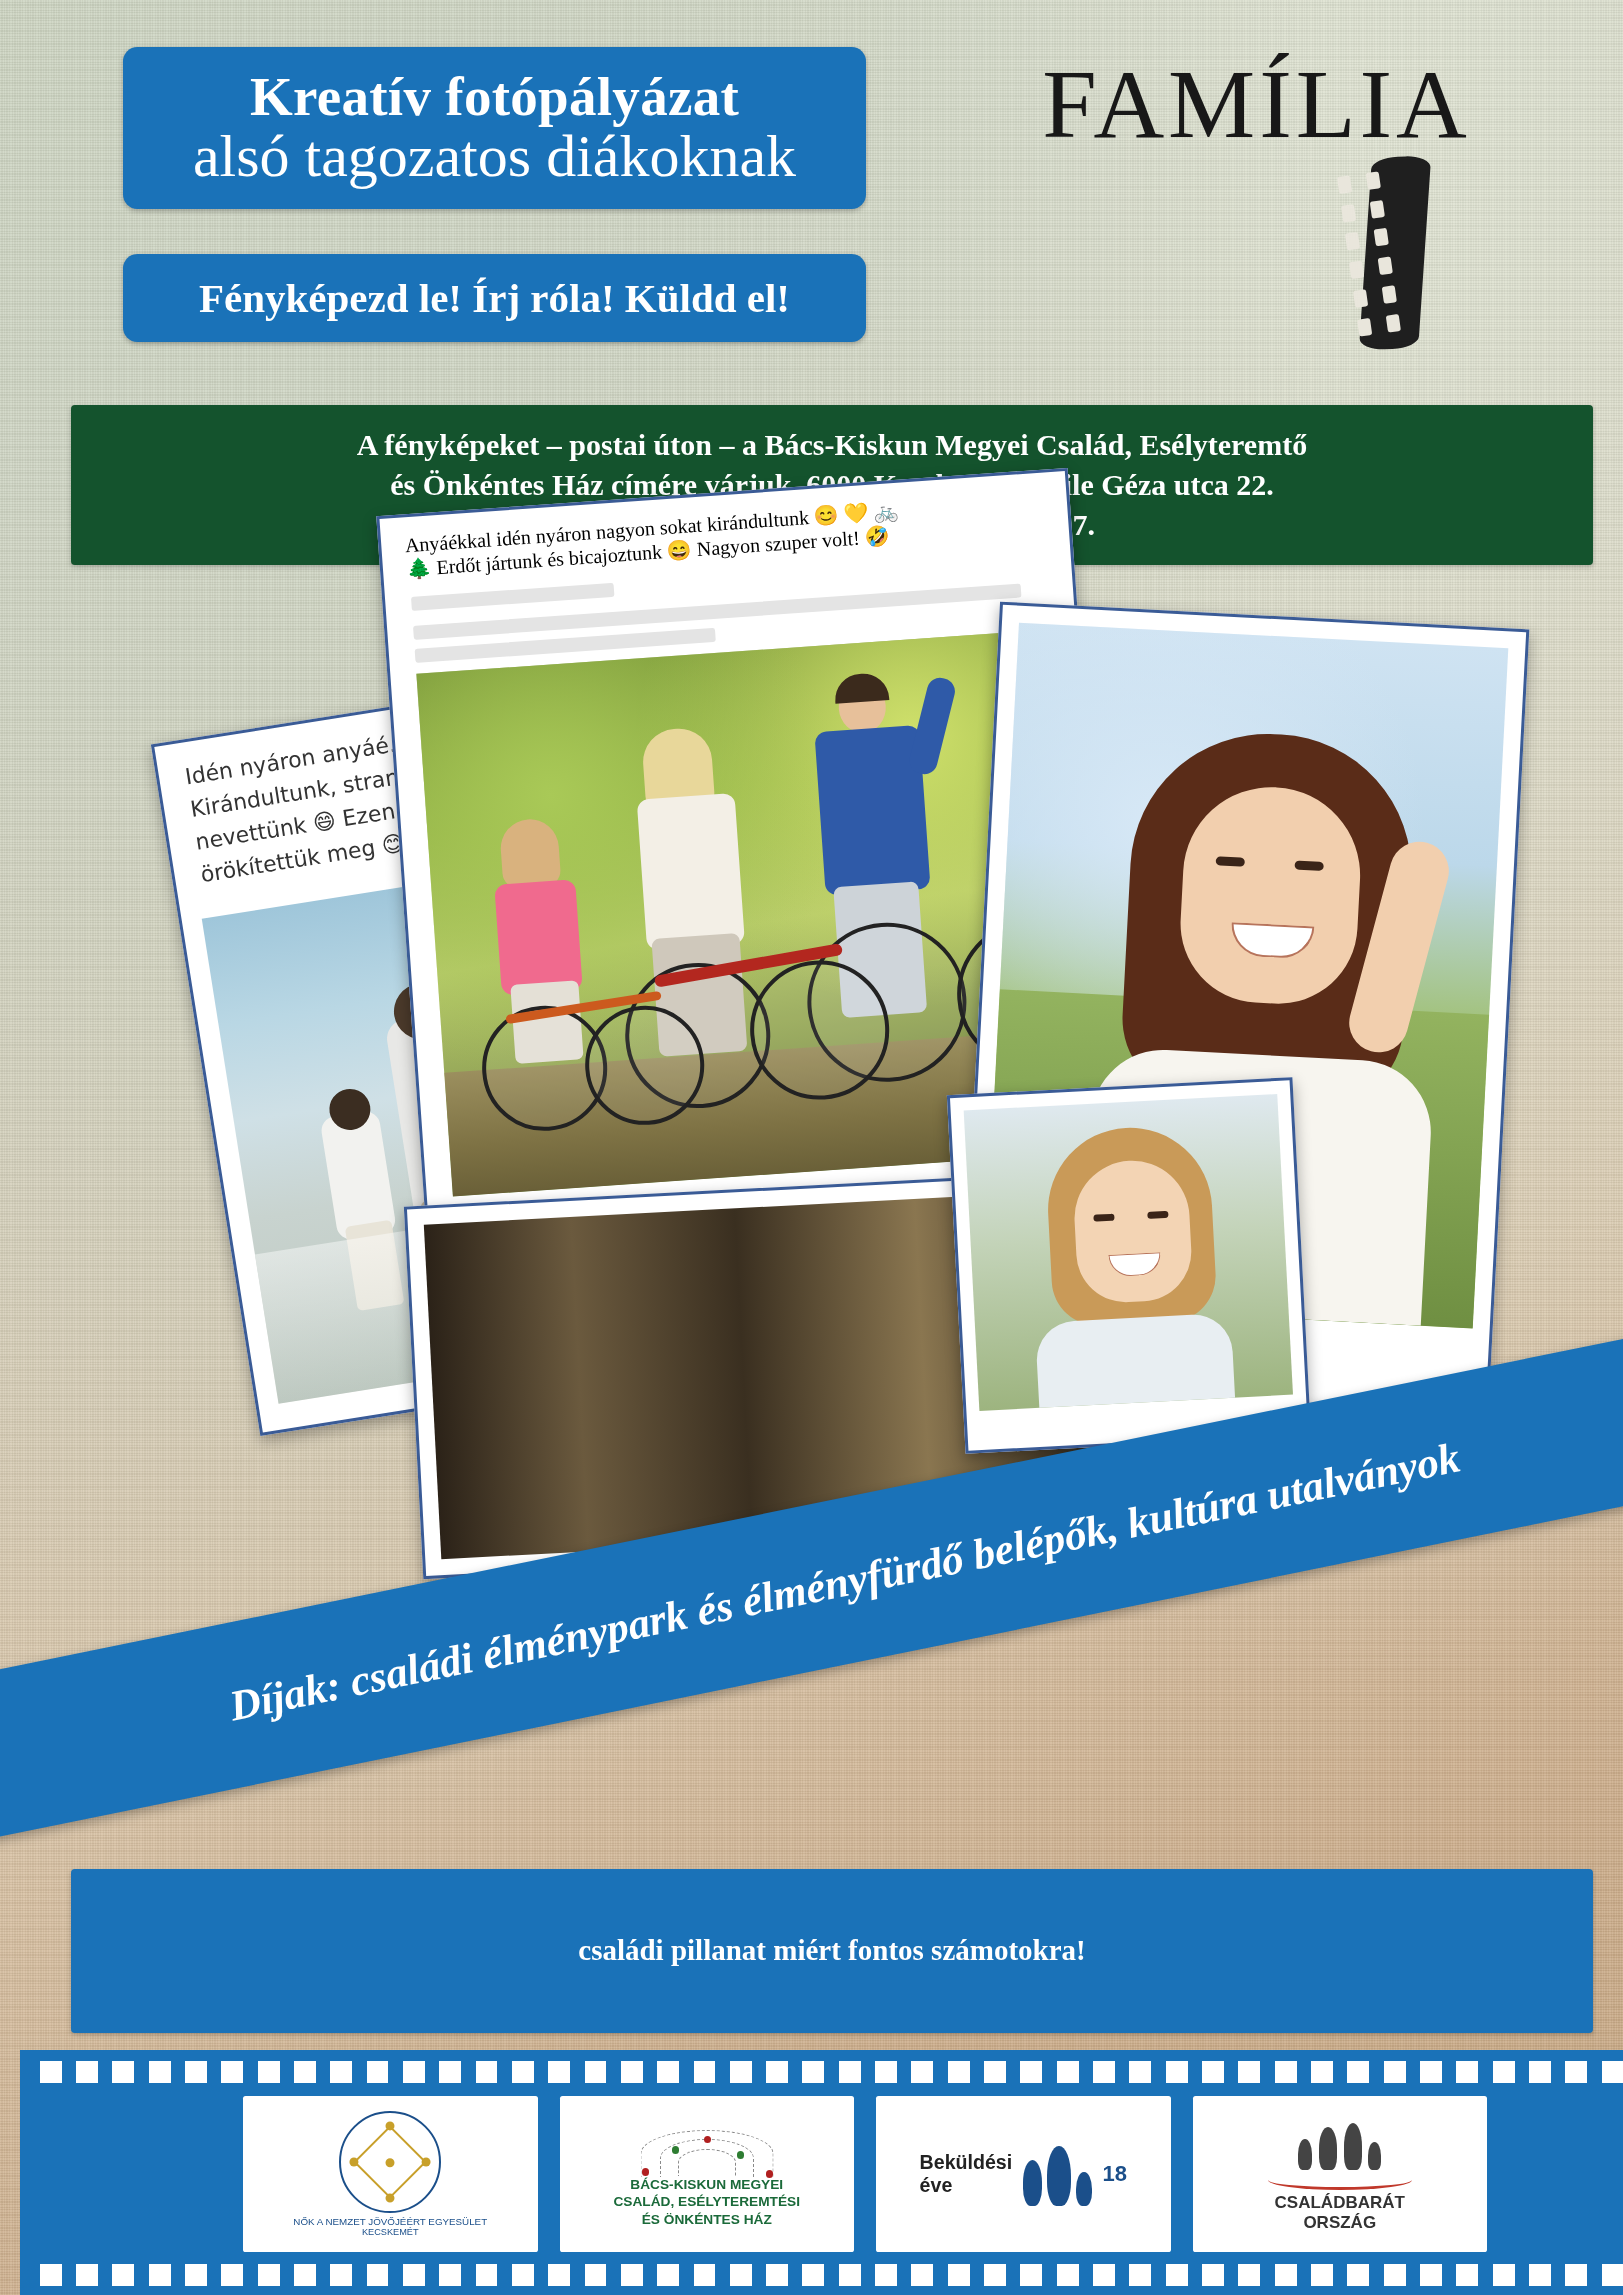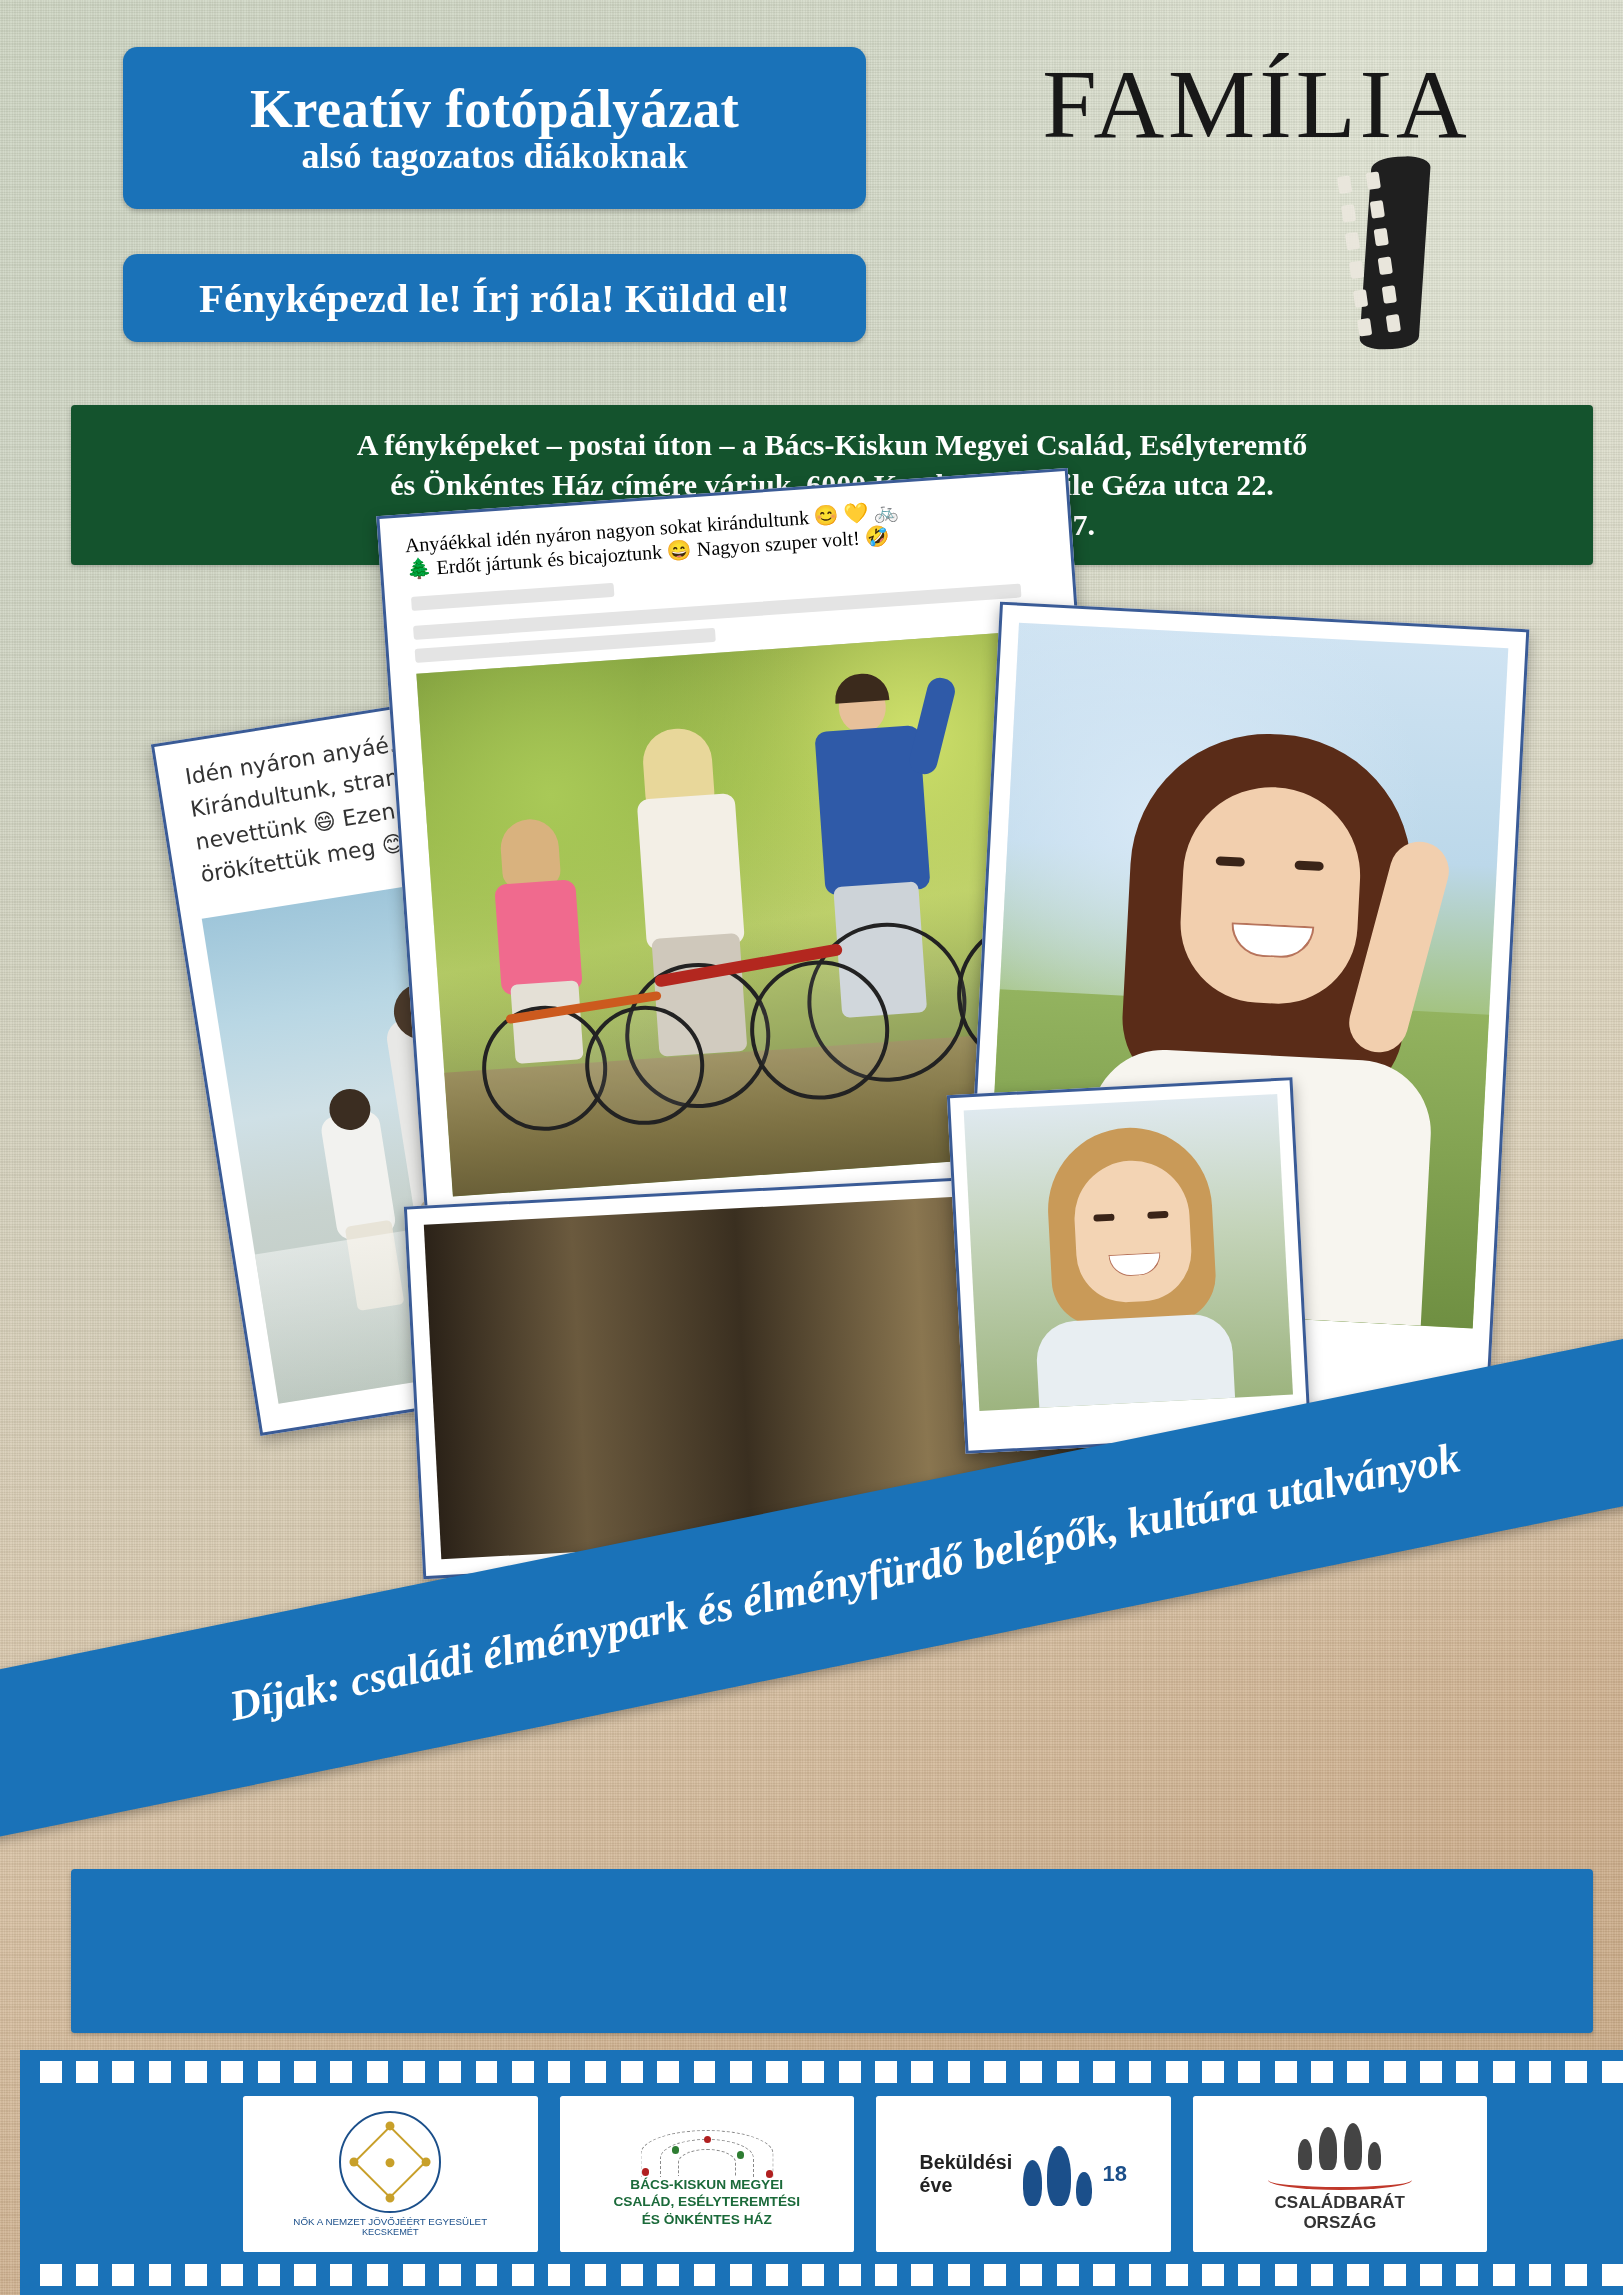--- a/index.html
+++ b/index.html
@@ -31,21 +31,21 @@
     border-radius:14.4px;
     color:#fff;
     text-align:center;
     box-shadow:0 2px 5.2px rgba(0,0,0,.25);
   }
   #title-box{
     left:103px;top:47px;width:743px;height:162px;
     display:flex;flex-direction:column;justify-content:center;align-items:center;
   }
   #title-box .l1{font-size:55px;font-weight:bold;line-height:1.05;letter-spacing:0.3px;}
-  #title-box .l2{font-size:36px;font-weight:bold;line-height:1.05;}
+  #title-box .l2{font-size:60px;font-weight:normal;line-height:1.05;}
   #subtitle-box{
     left:103px;top:254px;width:743px;height:88px;
     display:flex;justify-content:center;align-items:center;
   }
   #subtitle-box .l1{font-size:41px;font-weight:bold;}
 
   #brand{
     position:absolute;left:880px;top:25px;width:713px;height:327px;
     color:#181818;text-align:center;
   }
@@ -360,20 +360,21 @@
       </div>
     </div>
 
   </div>
 
   <div id="prize-banner">
     <div class="txt">Díjak: családi élménypark és élményfürdő belépők, kultúra utalványok</div>
   </div>
 
   <div id="rules-box">
+    <p>családi pillanat miért fontos számotokra!</p>
   </div>
 
   <div id="footer">
     <div class="perf top">
       <span></span>
         <span></span>
         <span></span>
         <span></span>
         <span></span>
         <span></span>

